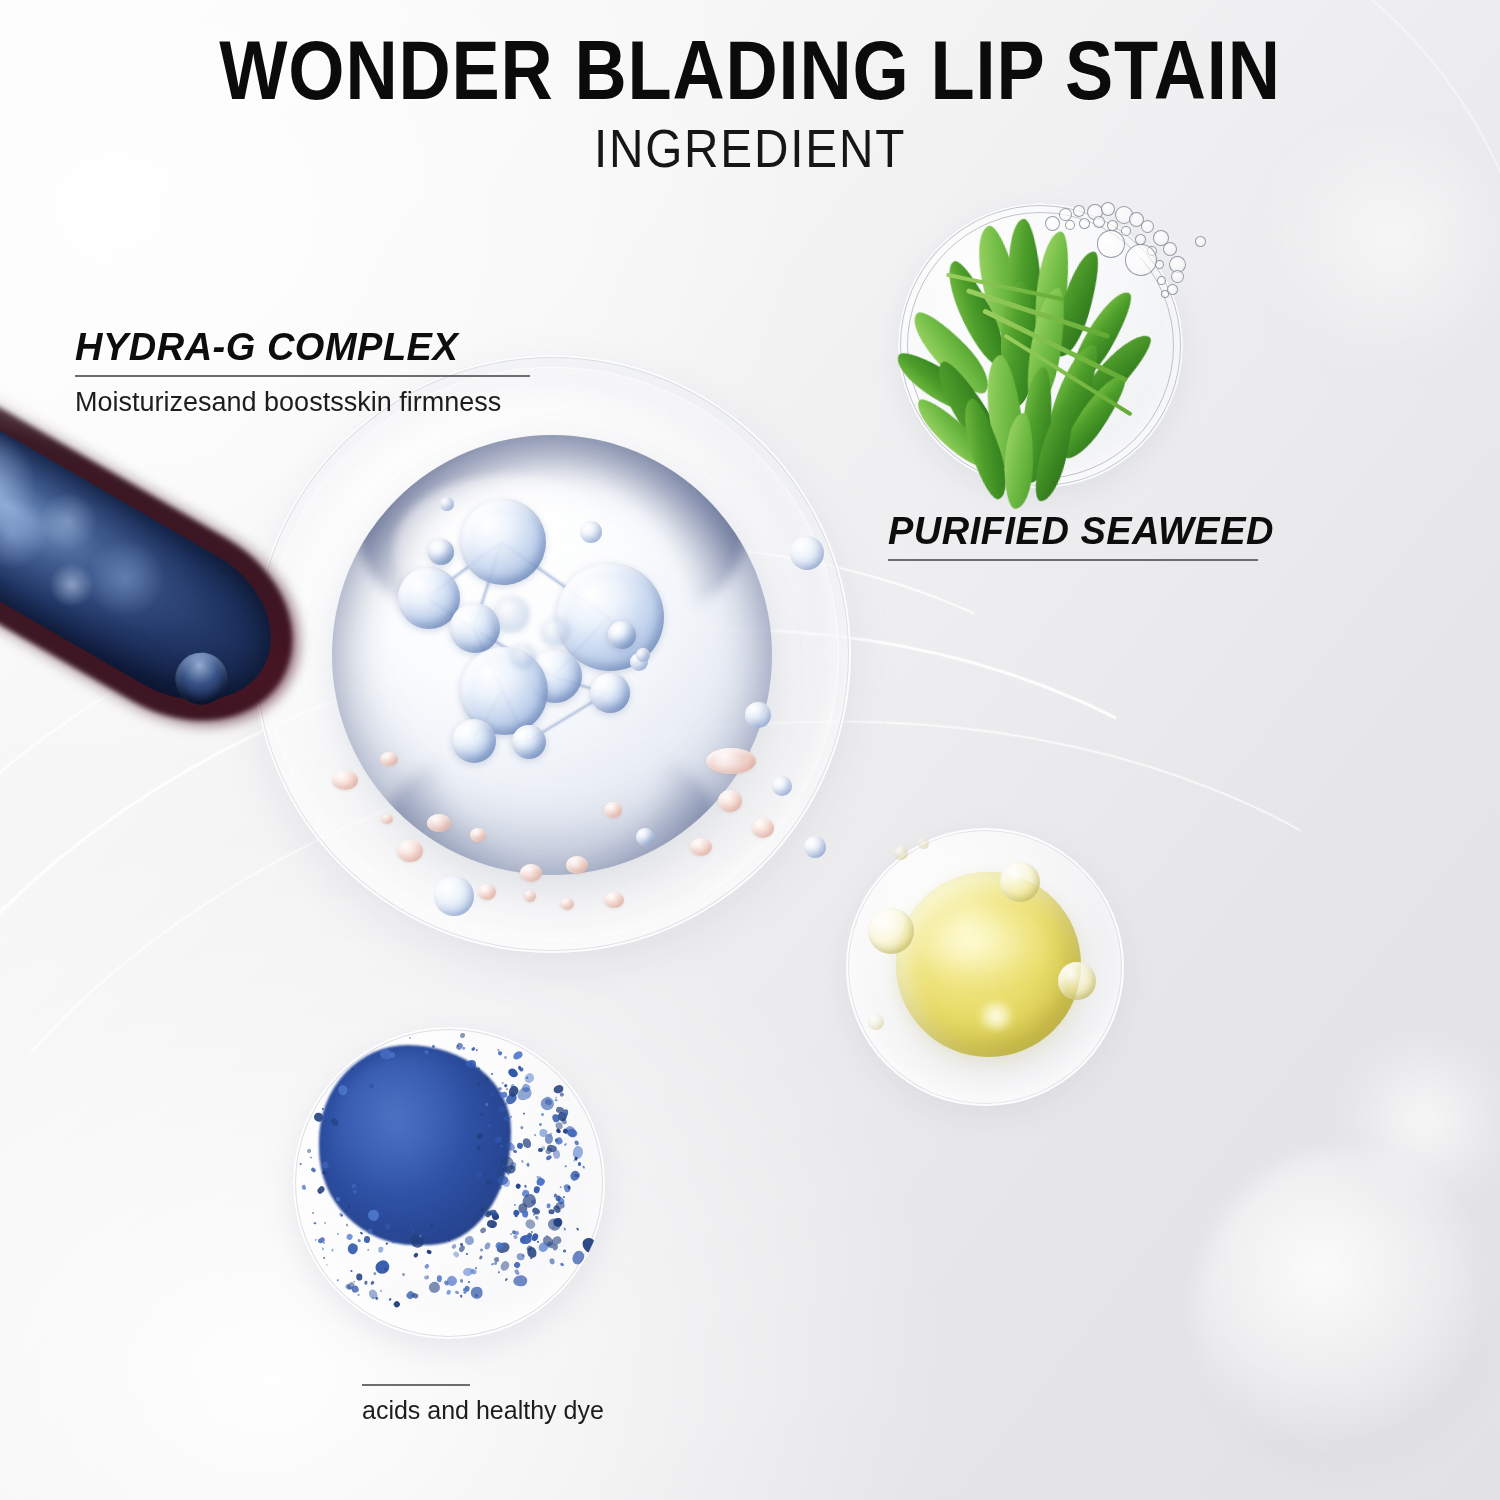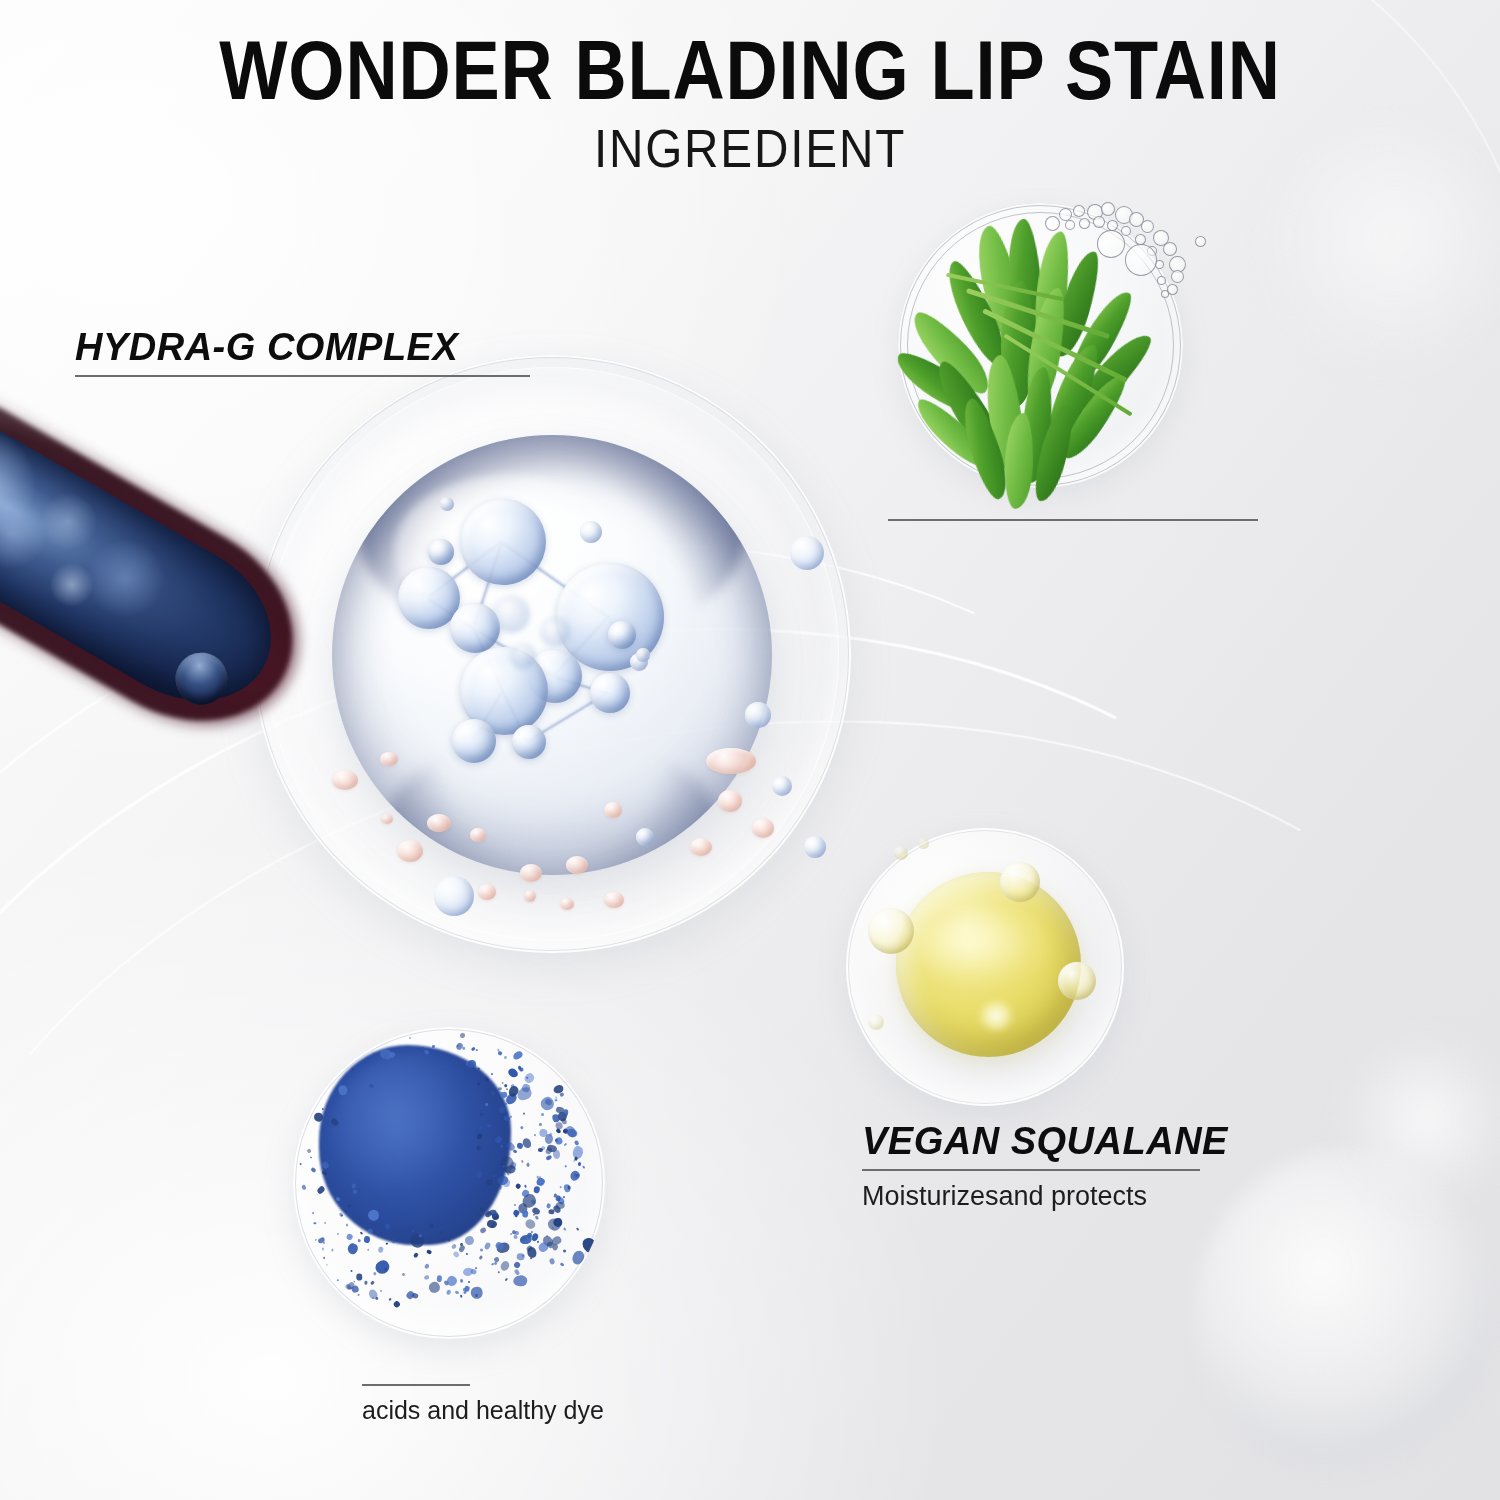--- a/index.html
+++ b/index.html
@@ -894,30 +894,27 @@
         <div class="pgrain d" style="left: 258.679px; top: 218.486px; width: 6.32122px; height: 5.05698px; opacity: 0.6; transform: rotate(115.449deg);"></div>
         <div class="pgrain d" style="left: 262.721px; top: 79.9515px; width: 7.61659px; height: 6.09327px; opacity: 0.7; transform: rotate(11.807deg);"></div>
         <div class="pgrain" style="left: 270.118px; top: 201.498px; width: 3.05787px; height: 2.44629px; opacity: 0.66; transform: rotate(65.7868deg);"></div>
         <div class="pgrain" style="left: 272.182px; top: 100.115px; width: 11.6285px; height: 9.30284px; opacity: 0.58; transform: rotate(54.1582deg);"></div>
       </div>
   </div>
 
   <div class="label-block" id="label-hydra">
     <div class="label-title">HYDRA-G COMPLEX</div>
     <div class="label-rule"></div>
+    <div class="label-desc">Moisturizesand boostsskin firmness</div>
   </div>
 
   <div class="label-block" id="label-seaweed">
+    <div class="label-title">PURIFIED SEAWEED</div>
     <div class="label-rule"></div>
   </div>
 
-  <div class="label-block" id="label-vegan">
-    <div class="label-title">VEGAN SQUALANE</div>
-    <div class="label-rule"></div>
-    <div class="label-desc">Moisturizesand protects</div>
-  </div>
 
   <div class="label-block" id="label-dyes">
     <div class="label-rule"></div>
     <div class="label-desc">acids and healthy dye</div>
   </div>
 
 </div>
 
 </body></html>

